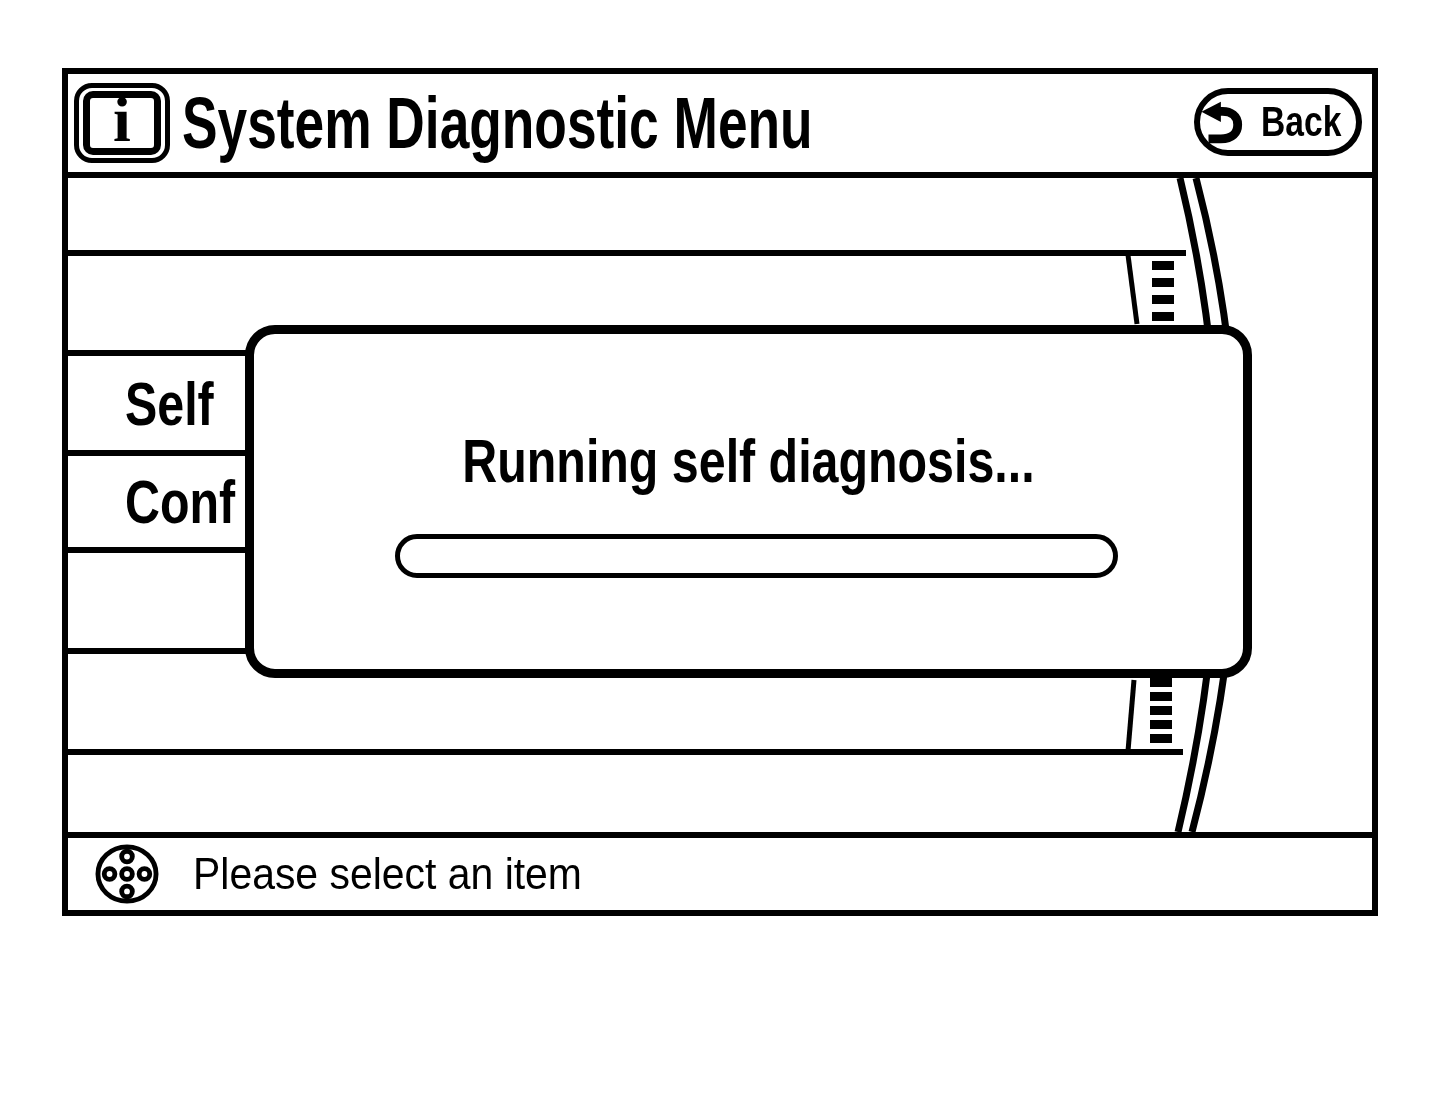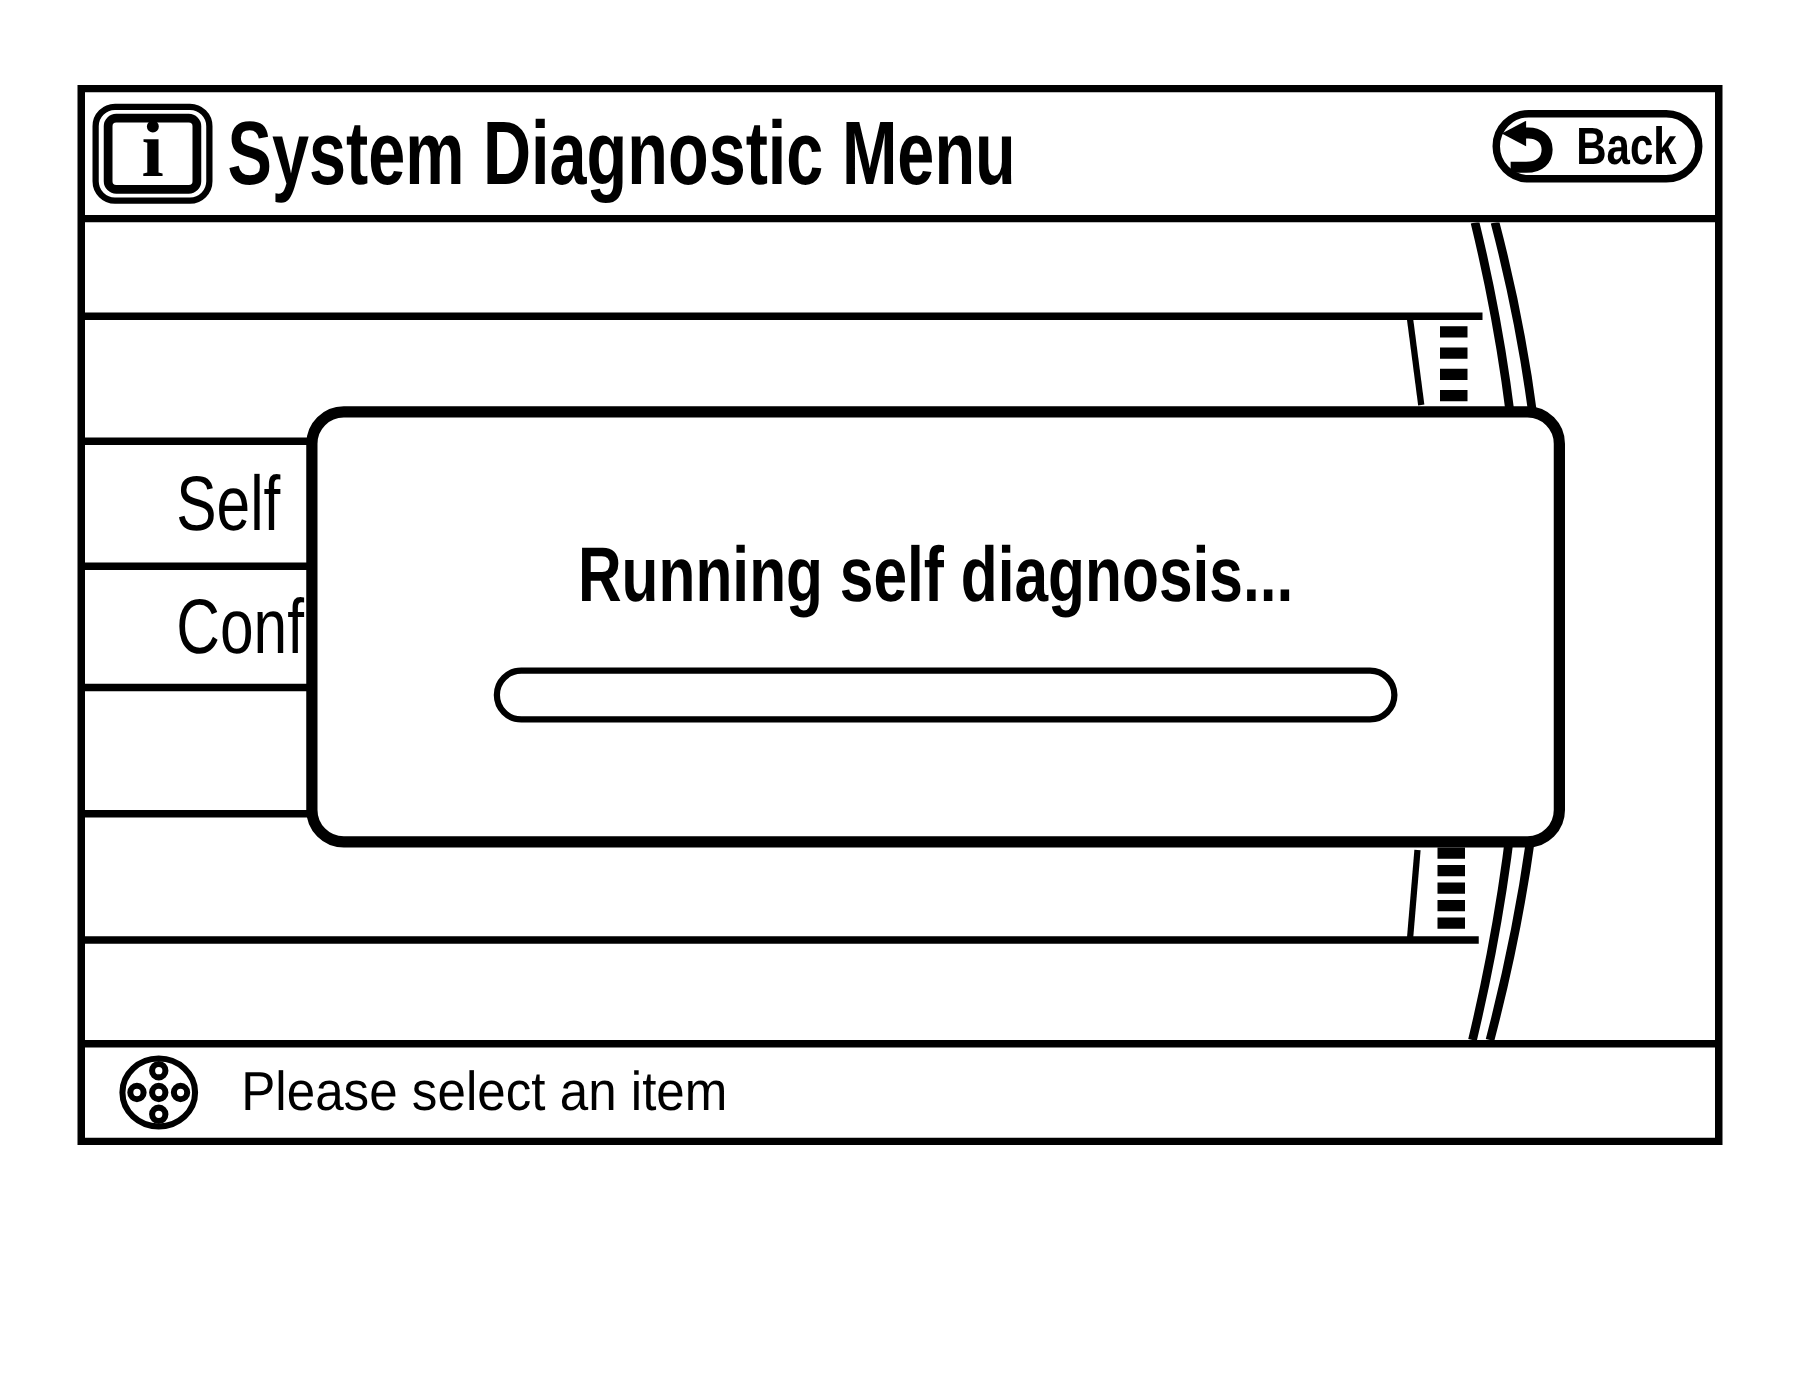--- a/index.html
+++ b/index.html
@@ -27,37 +27,37 @@
     width:78px; height:64px; border:7px solid #000; border-radius:10px;
     display:flex; align-items:center; justify-content:center;
     font-family:"Liberation Serif", serif; font-weight:bold; font-size:64px; line-height:1;
     padding-bottom:6px;
   }
   .title {
     margin-left:12px; font-size:72px; font-weight:bold; white-space:nowrap;
     transform:scaleX(0.74); transform-origin:0 50%;
   }
   .back-btn {
-    position:absolute; right:10px; top:14px; width:168px; height:58px;
+    position:absolute; right:10px; top:14px; width:168px; height:68px;
     border:6px solid #000; border-radius:34px; background:#fff;
     display:flex; align-items:center; justify-content:center; gap:16px; cursor:pointer;
   }
   .back-arrow { width:50px; height:46px; flex:0 0 auto; }
   .back-label {
     font-size:42px; font-weight:bold; white-space:nowrap;
     transform:scaleX(0.8); transform-origin:0 50%;
   }
 
   
   .content { position:absolute; left:0; top:104px; width:1304px; height:654px; background:#fff; }
   .bg-lines { position:absolute; left:0; top:0; width:1304px; height:654px; }
 
   .menu-item {
-    position:absolute; left:73px; display:flex; align-items:center;
-    font-size:62px; font-weight:normal; white-space:nowrap;text-align:center;
+    position:absolute; left:57px; display:flex; align-items:center;
+    font-size:62px; font-weight:bold; white-space:nowrap;text-align:center;
   }
   .menu-item > span { display:inline-block; transform:scaleX(0.78); transform-origin:0 50%; }
   .mi-0 { top:175px; height:100px; }
   .mi-1 { top:275px; height:97px; }
 
   
   .modal {
     position:absolute; left:177px; top:147px; width:1007px; height:353px;
     background:#fff; border:9px solid #000; border-radius:30px;
   }

